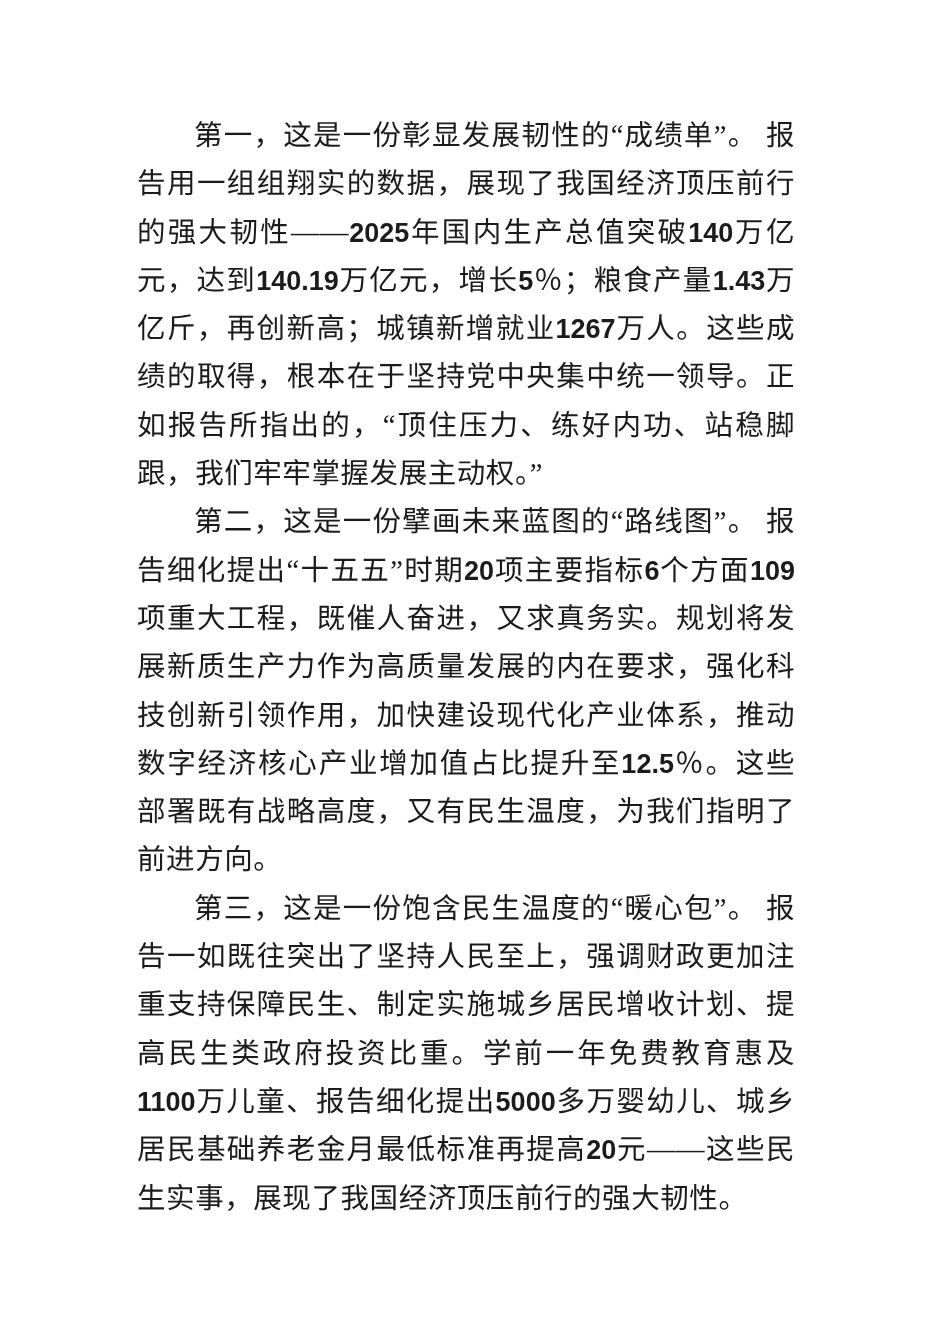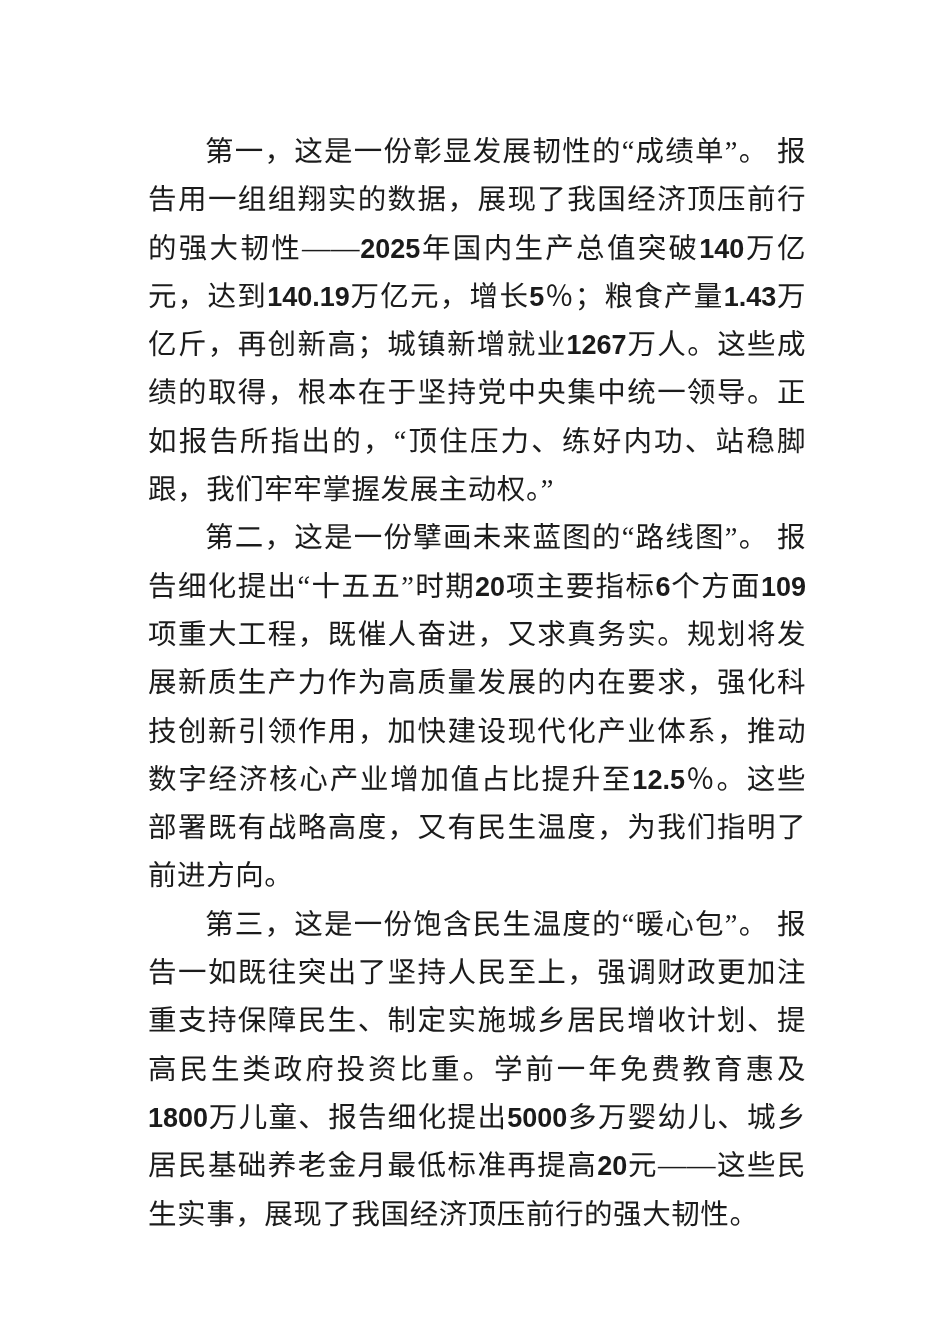--- a/index.html
+++ b/index.html
@@ -14,24 +14,23 @@
     width: 950px;
     height: 1344px;
     background: #ffffff;
     margin: 0 auto;
     overflow: hidden;
     box-sizing: border-box;
   }
 
   .doc-body {
     position: absolute;
-    left: 148px;
+    left: 137px;
     top: 112px;
     width: 658px;
-    margin-top: 16px;
   }
 
   .para {
     margin: 0;
     padding: 0;
     text-indent: 2em;
     font-family: "Liberation Serif", "DejaVu Serif", serif;
     font-size: 28.5px;
     line-height: 48.3px;
     color: #1b1b1b;
@@ -60,15 +59,15 @@
   }
 </style>
 </head>
 <body>
 
 <div class="page">
   <div class="doc-body" id="doc-body">
 
   <p class="para"><span class="cn">第一，这是一份彰显发展韧性的“成绩单”。 报告用一组组翔实的数据，展现了我国经济顶压前行的强大韧性——</span><span class="num">2025</span><span class="cn">年国内生产总值突破</span><span class="num">140</span><span class="cn">万亿元，达到</span><span class="num">140.19</span><span class="cn">万亿元，增长</span><span class="num">5</span><span class="cn">％；粮食产量</span><span class="num">1.43</span><span class="cn">万亿斤，再创新高；城镇新增就业</span><span class="num">1267</span><span class="cn">万人。这些成绩的取得，根本在于坚持党中央集中统一领导。正如报告所指出的，“顶住压力、练好内功、站稳脚跟，我们牢牢掌握发展主动权。”</span></p>
       <p class="para"><span class="cn">第二，这是一份擘画未来蓝图的“路线图”。 报告细化提出“十五五”时期</span><span class="num">20</span><span class="cn">项主要指标</span><span class="num">6</span><span class="cn">个方面</span><span class="num">109</span><span class="cn">项重大工程，既催人奋进，又求真务实。规划将发展新质生产力作为高质量发展的内在要求，强化科技创新引领作用，加快建设现代化产业体系，推动数字经济核心产业增加值占比提升至</span><span class="num">12.5</span><span class="cn">％。这些部署既有战略高度，又有民生温度，为我们指明了前进方向。</span></p>
-      <p class="para"><span class="cn">第三，这是一份饱含民生温度的“暖心包”。 报告一如既往突出了坚持人民至上，强调财政更加注重支持保障民生、制定实施城乡居民增收计划、提高民生类政府投资比重。学前一年免费教育惠及</span><span class="num">1800</span><span class="cn">万儿童、报告细化提出</span><span class="num">5000</span><span class="cn">多万婴幼儿、城乡居民基础养老金月最低标准再提高</span><span class="num">20</span><span class="cn">元——这些民生实事，展现了我国经济顶压前行的强大韧性。</span></p>
+      <p class="para"><span class="cn">第三，这是一份饱含民生温度的“暖心包”。 报告一如既往突出了坚持人民至上，强调财政更加注重支持保障民生、制定实施城乡居民增收计划、提高民生类政府投资比重。学前一年免费教育惠及</span><span class="num">1100</span><span class="cn">万儿童、报告细化提出</span><span class="num">5000</span><span class="cn">多万婴幼儿、城乡居民基础养老金月最低标准再提高</span><span class="num">20</span><span class="cn">元——这些民生实事，展现了我国经济顶压前行的强大韧性。</span></p>
     </div>
 </div>
 
 </body></html>

